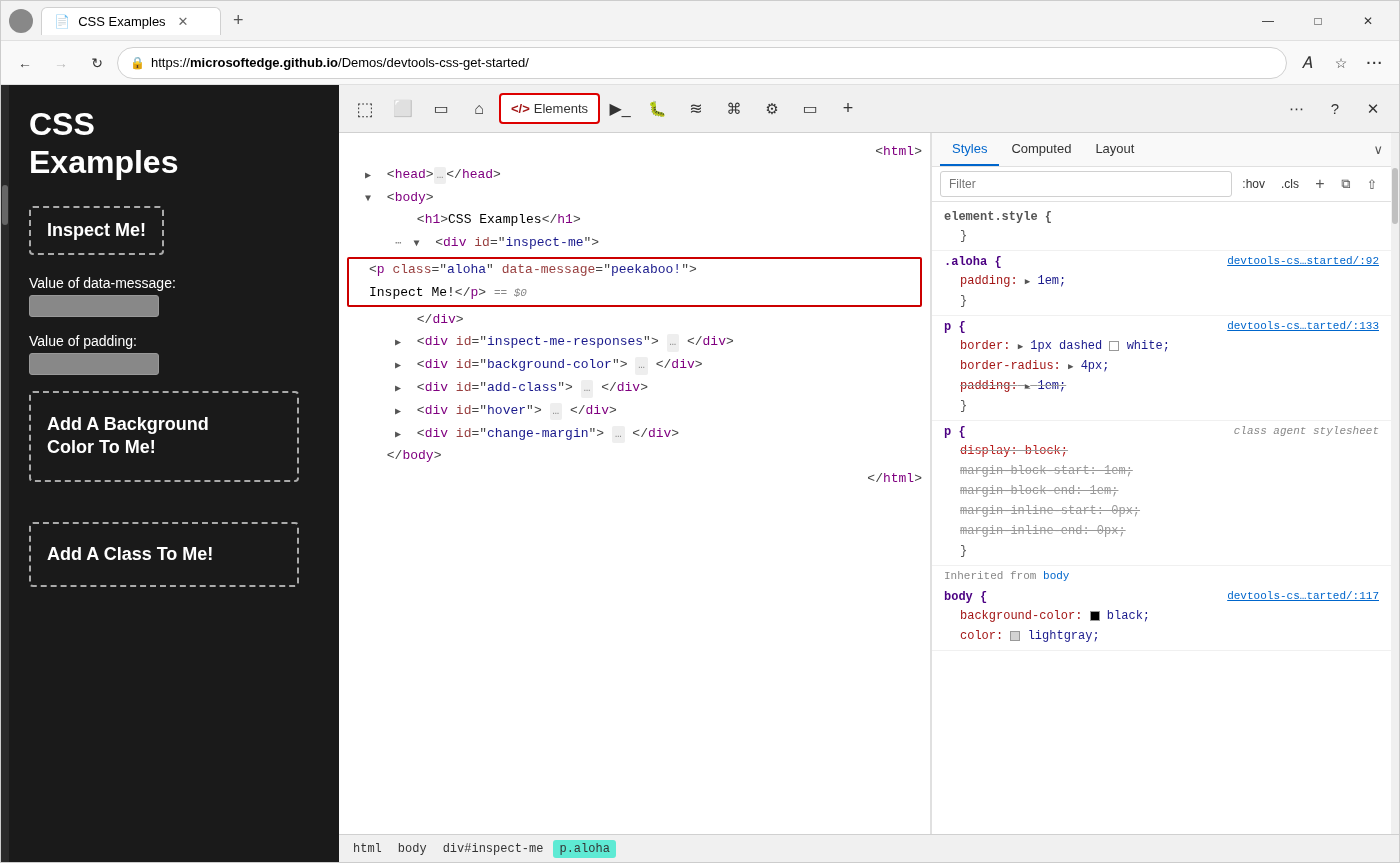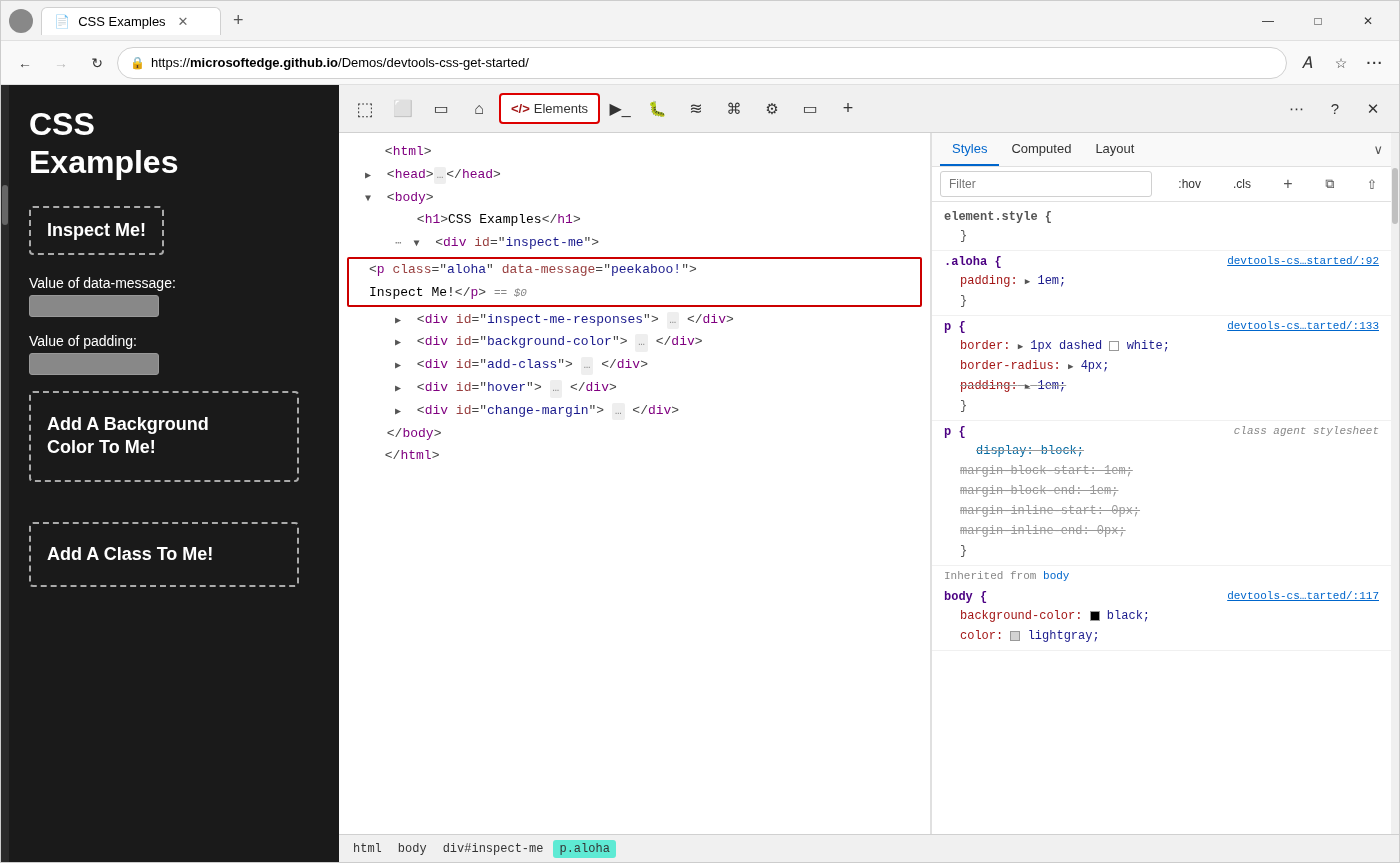--- a/index.html
+++ b/index.html
@@ -234,21 +234,21 @@
       white-space: nowrap;
       cursor: default;
       line-height: 1.6;
     }
     .tag-name { color: #800080; }
     .attr-name { color: #994040; }
     .attr-value { color: #1a1a8c; }
     .tag-bracket { color: #444; }
     .dom-triangle { display: inline-block; width: 14px; color: #555; font-size: 10px; }
     .dollar-zero { color: #888; font-size: 11px; font-style: italic; }
-    .dom-indent-1 { padding-left: 24px; }
+    .dom-indent-1 { padding-left: 24px; text-align: right; }
     .dom-indent-2 { padding-left: 26px; }
     .dom-indent-3 { padding-left: 56px; }
     .dom-indent-4 { padding-left: 72px; }
     .dom-dots-btn {
       display: inline-block; color: #888; cursor: pointer;
       background: #eee; border-radius: 2px; padding: 0 3px; font-size: 11px;
     }
 
     
     .breadcrumb-bar {
@@ -299,21 +299,21 @@
     .styles-tab-more {
       margin-left: auto;
       cursor: pointer;
       color: #555;
     }
     .styles-filter-row {
       display: flex;
       align-items: center;
       padding: 4px 8px;
       border-bottom: 1px solid #e0e0e0;
-      gap: 20px;
+      gap: 4px;
     }
     .styles-filter {
       flex: 1;
       height: 26px;
       border: 1px solid #d0d0d0;
       border-radius: 3px;
       padding: 0 8px;
       font-size: 12px;
     }
     .styles-hov-btn, .styles-cls-btn {
@@ -525,20 +525,24 @@
               <span class="tag-bracket">&lt;</span><span class="tag-name">p</span>
               <span> </span><span class="attr-name">class</span><span class="tag-bracket">="</span><span class="attr-value">aloha</span><span class="tag-bracket">"</span>
               <span> </span><span class="attr-name">data-message</span><span class="tag-bracket">="</span><span class="attr-value">peekaboo!</span><span class="tag-bracket">"&gt;</span>
             </div>
             <div class="dom-line dom-indent-4" style="padding-left: 20px;">
               <span>Inspect Me!</span><span class="tag-bracket">&lt;/</span><span class="tag-name">p</span><span class="tag-bracket">&gt;</span>
               <span class="dollar-zero"> == $0</span>
             </div>
           </div>
 
+          <div class="dom-line dom-indent-3">
+            <span class="dom-triangle"></span>
+            <span class="tag-bracket">&lt;/</span><span class="tag-name">div</span><span class="tag-bracket">&gt;</span>
+          </div>
 
           <div class="dom-line dom-indent-3">
             <span class="dom-triangle">▶</span>
             <span class="tag-bracket">&lt;</span><span class="tag-name">div</span>
             <span> </span><span class="attr-name">id</span><span class="tag-bracket">="</span><span class="attr-value">inspect-me-responses</span><span class="tag-bracket">"&gt;</span>
             <span class="dom-dots-btn">…</span>
             <span class="tag-bracket">&lt;/</span><span class="tag-name">div</span><span class="tag-bracket">&gt;</span>
           </div>
 
           <div class="dom-line dom-indent-3">
@@ -656,21 +660,21 @@
                 <span class="style-brace">}</span>
               </div>
             </div>
 
             <div class="style-rule">
               <div class="style-rule-header">
                 <span class="style-selector">p {</span>
                 <span style="color:#888; font-size:11px; font-style:italic;">class agent stylesheet</span>
               </div>
               <div class="style-line strikethrough">
-                <span style="color:#0369a1;margin-left:16px;">display: block;</span>
+                <span style="color:#b91c1c;">display: block;</span>
               </div>
               <div class="style-line strikethrough">
                 <span style="color:#999;">margin-block-start: 1em;</span>
               </div>
               <div class="style-line strikethrough">
                 <span style="color:#999;">margin-block-end: 1em;</span>
               </div>
               <div class="style-line strikethrough">
                 <span style="color:#999;">margin-inline-start: 0px;</span>
               </div>

